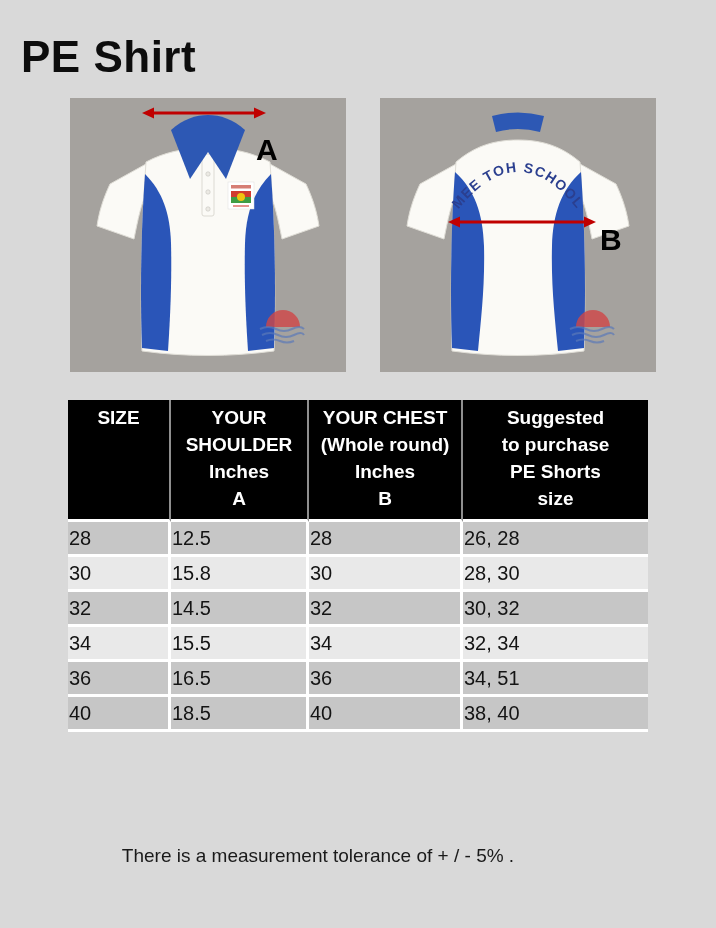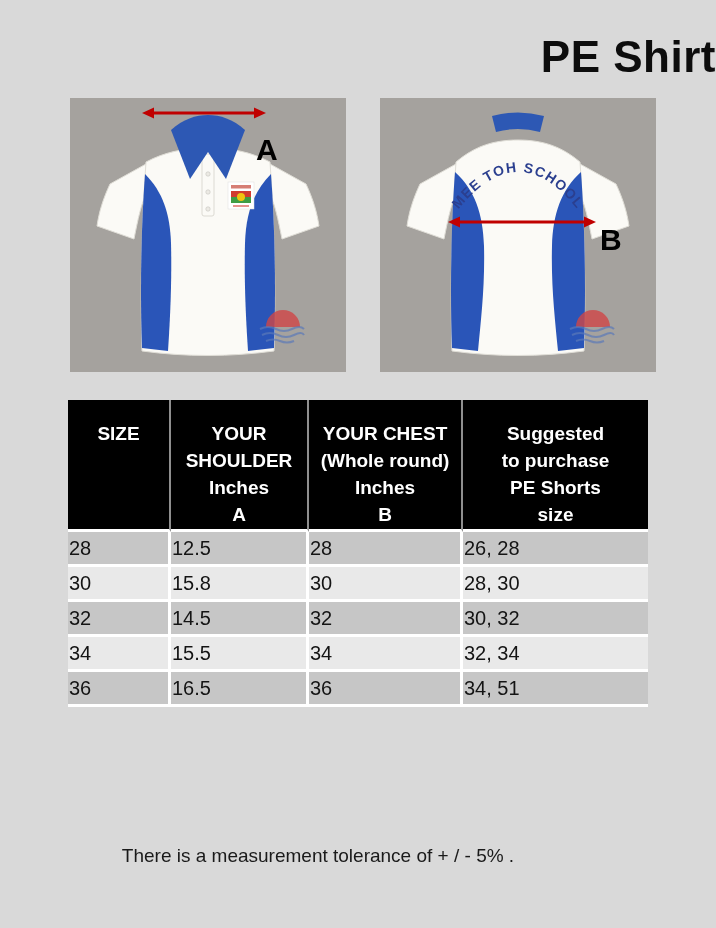--- a/index.html
+++ b/index.html
@@ -8,22 +8,22 @@
     --header-text:#ffffff; --row-dark:#c6c6c6; --row-light:#e9e9e9;
   }
   *{box-sizing:border-box;}
   html,body{margin:0;padding:0;}
   body{
     width:716px;height:928px;position:relative;overflow:hidden;
     background:var(--page-bg);
     font-family:"Liberation Sans",sans-serif;color:#111;
   }
   .page-title{
-    position:absolute;top:32px;left:0;width:716px;text-align:right;
-    font-size:44px;font-weight:700;color:#0d0d0d;letter-spacing:0.5px;
+    position:absolute;top:32px;left:0;width:716px;text-align:left;
+    font-size:44px;font-weight:700;color:#0d0d0d;letter-spacing:0.5px;padding-left:21px;
   }
   .photo{
     position:absolute;top:98px;width:276px;height:274px;
     background:var(--photo-bg);
   }
   .photo.front{left:70px;}
   .photo.back{left:380px;}
   .photo svg{display:block;width:276px;height:274px;}
 
   
@@ -47,21 +47,21 @@
     border-collapse:separate;border-spacing:0;table-layout:fixed;
   }
   table.size-chart col.c1{width:103px;}
   table.size-chart col.c2{width:138px;}
   table.size-chart col.c3{width:154px;}
   table.size-chart col.c4{width:185px;}
   table.size-chart th{
     background:var(--header-bg);color:var(--header-text);
     font-size:19px;font-weight:700;line-height:27px;
     vertical-align:top;text-align:center;
-    height:122px;padding-top:20px;
+    height:122px;padding-top:4px;
     border-bottom:3px solid #fff;border-right:2px solid #8f8f8f;
   }
   table.size-chart th:last-child{border-right:none;}
   table.size-chart td{
     height:35px;vertical-align:middle;
     font-size:20px;color:#141414;
     border-bottom:3px solid #fff;border-right:3px solid #fff;
   }
   table.size-chart td:last-child{border-right:none;}
   tr.row-dark td{background:var(--row-dark);}
@@ -196,16 +196,22 @@
         <td>15.5</td>
         <td>34</td>
         <td>32, 34</td>
       </tr>
       <tr class="row-dark">
         <td>36</td>
         <td>16.5</td>
         <td>36</td>
         <td>34, 51</td>
       </tr>
+      <tr class="row-dark">
+        <td>40</td>
+        <td>18.5</td>
+        <td>40</td>
+        <td>38, 40</td>
+      </tr>
     </tbody>
 </table>
 
 <div class="tolerance-note">There is a measurement tolerance of  + / - 5% .</div>
 
 </body></html>

